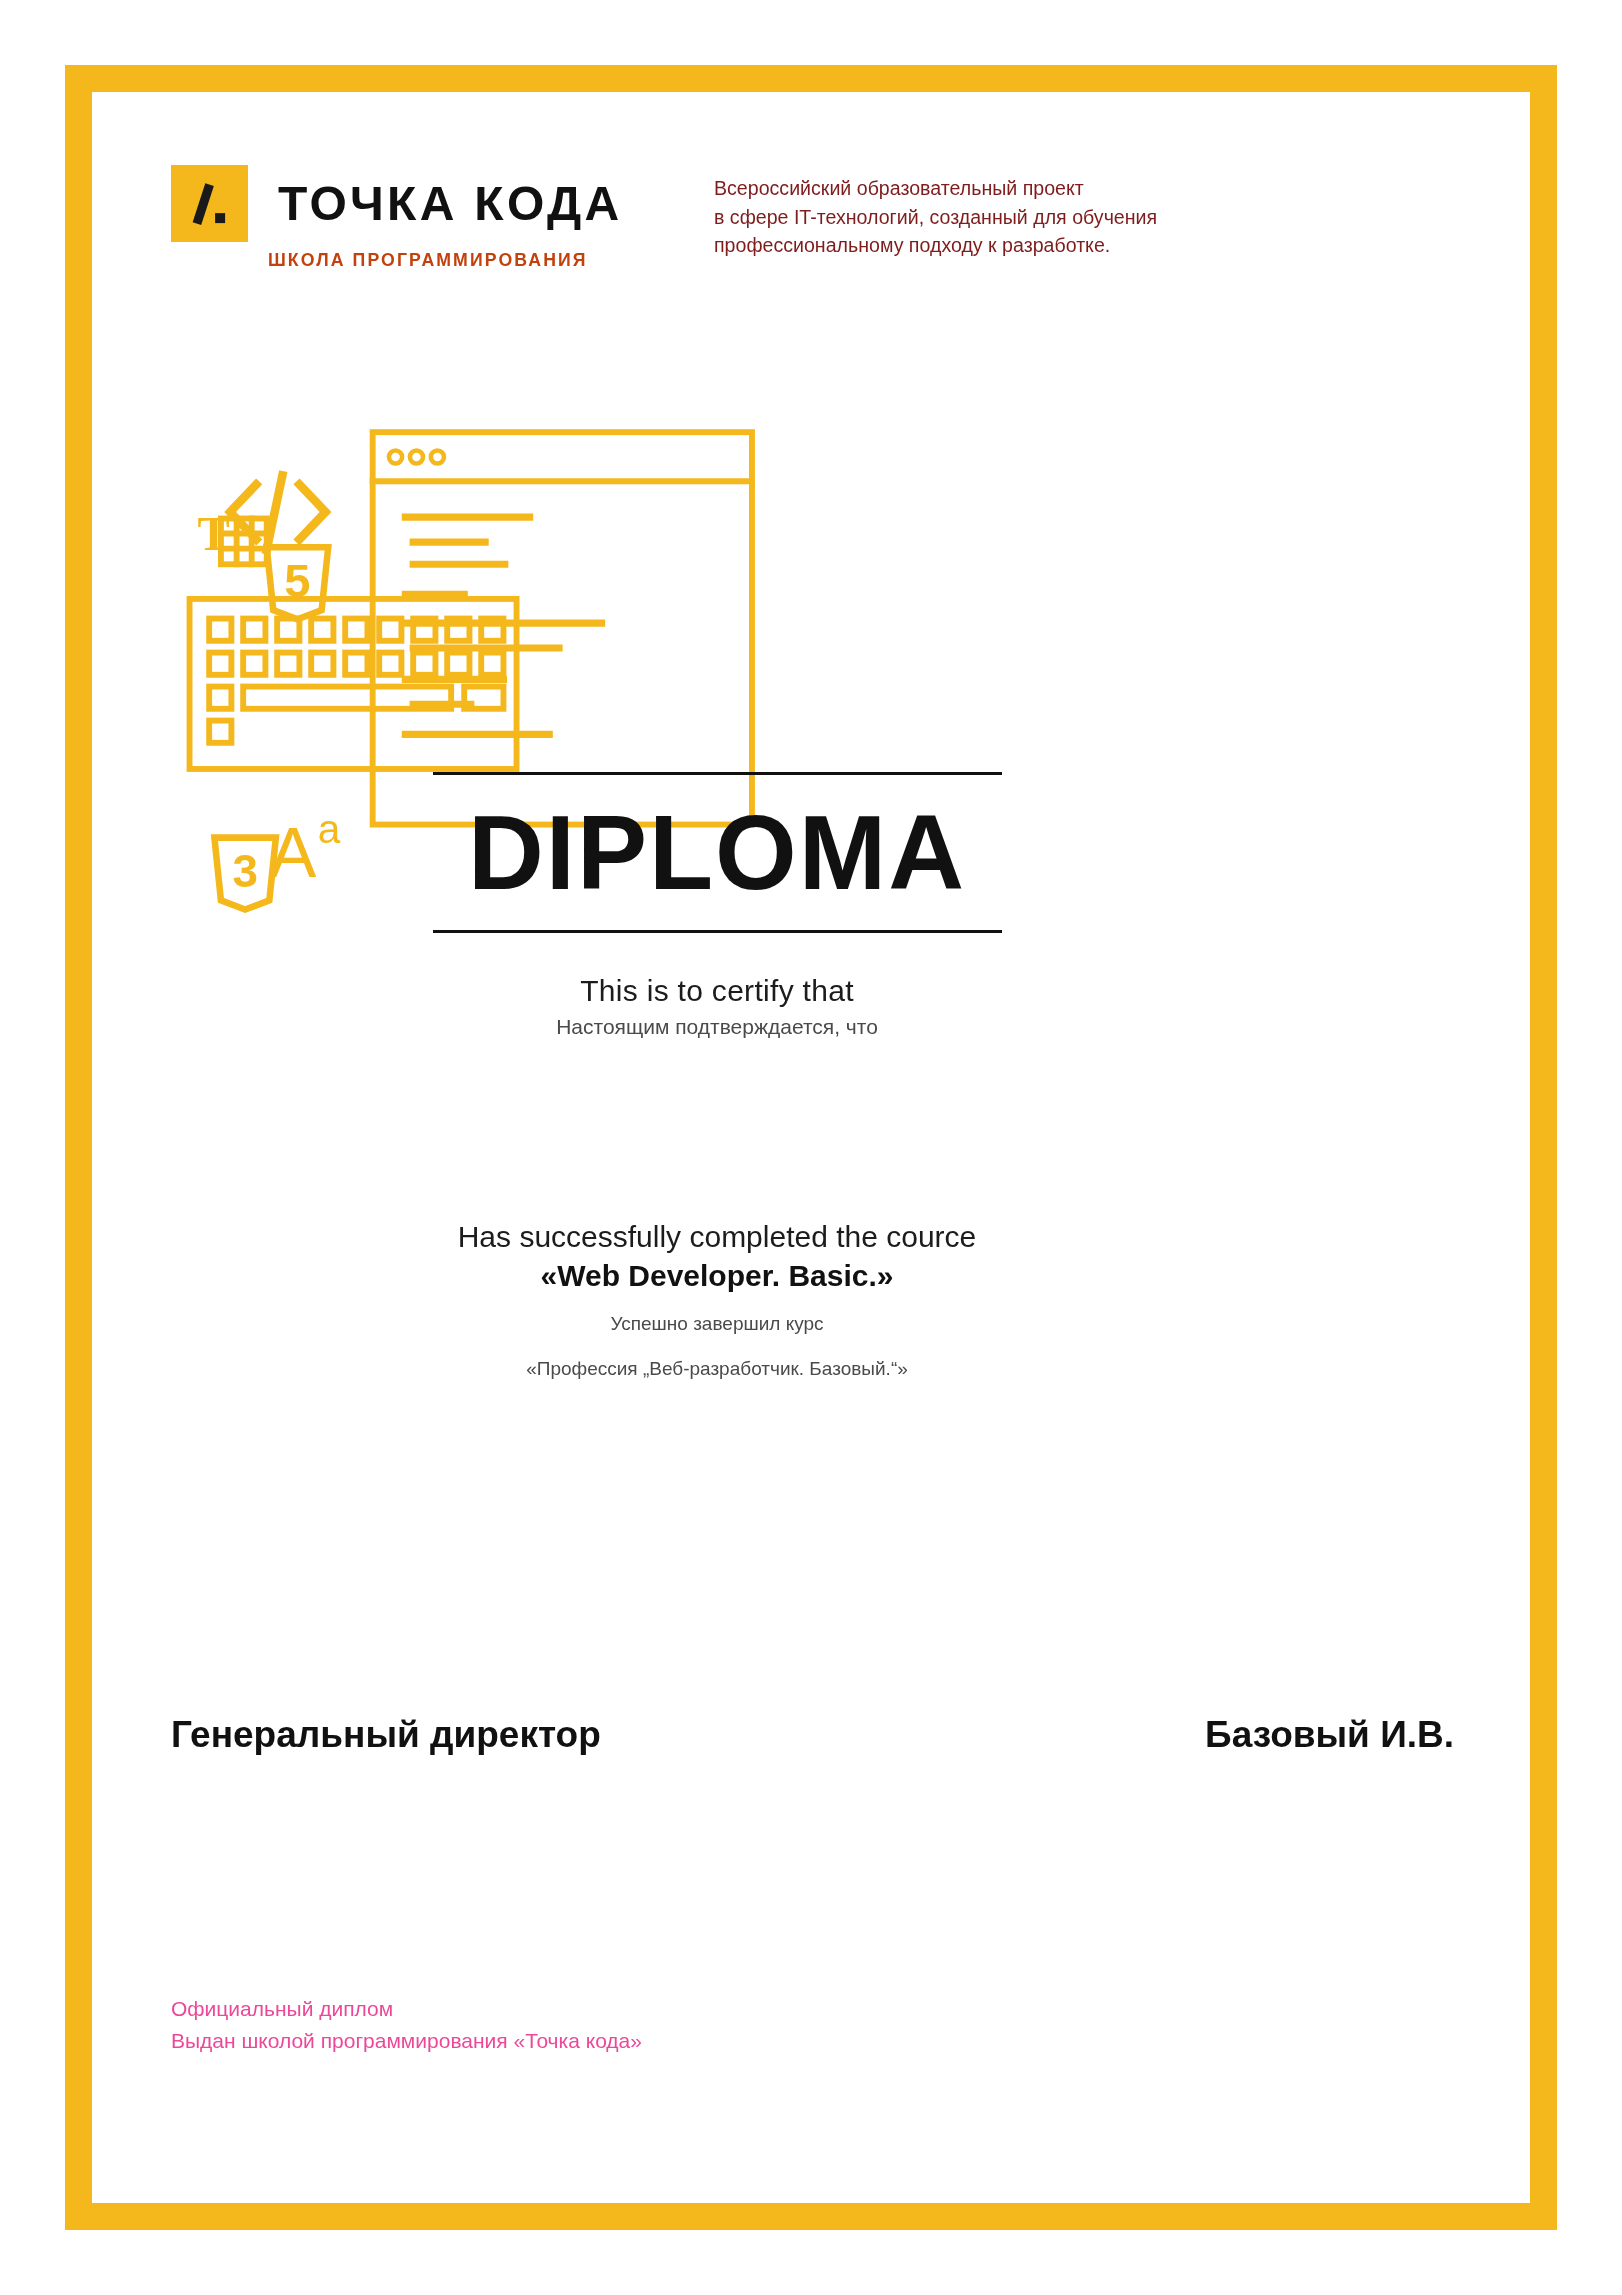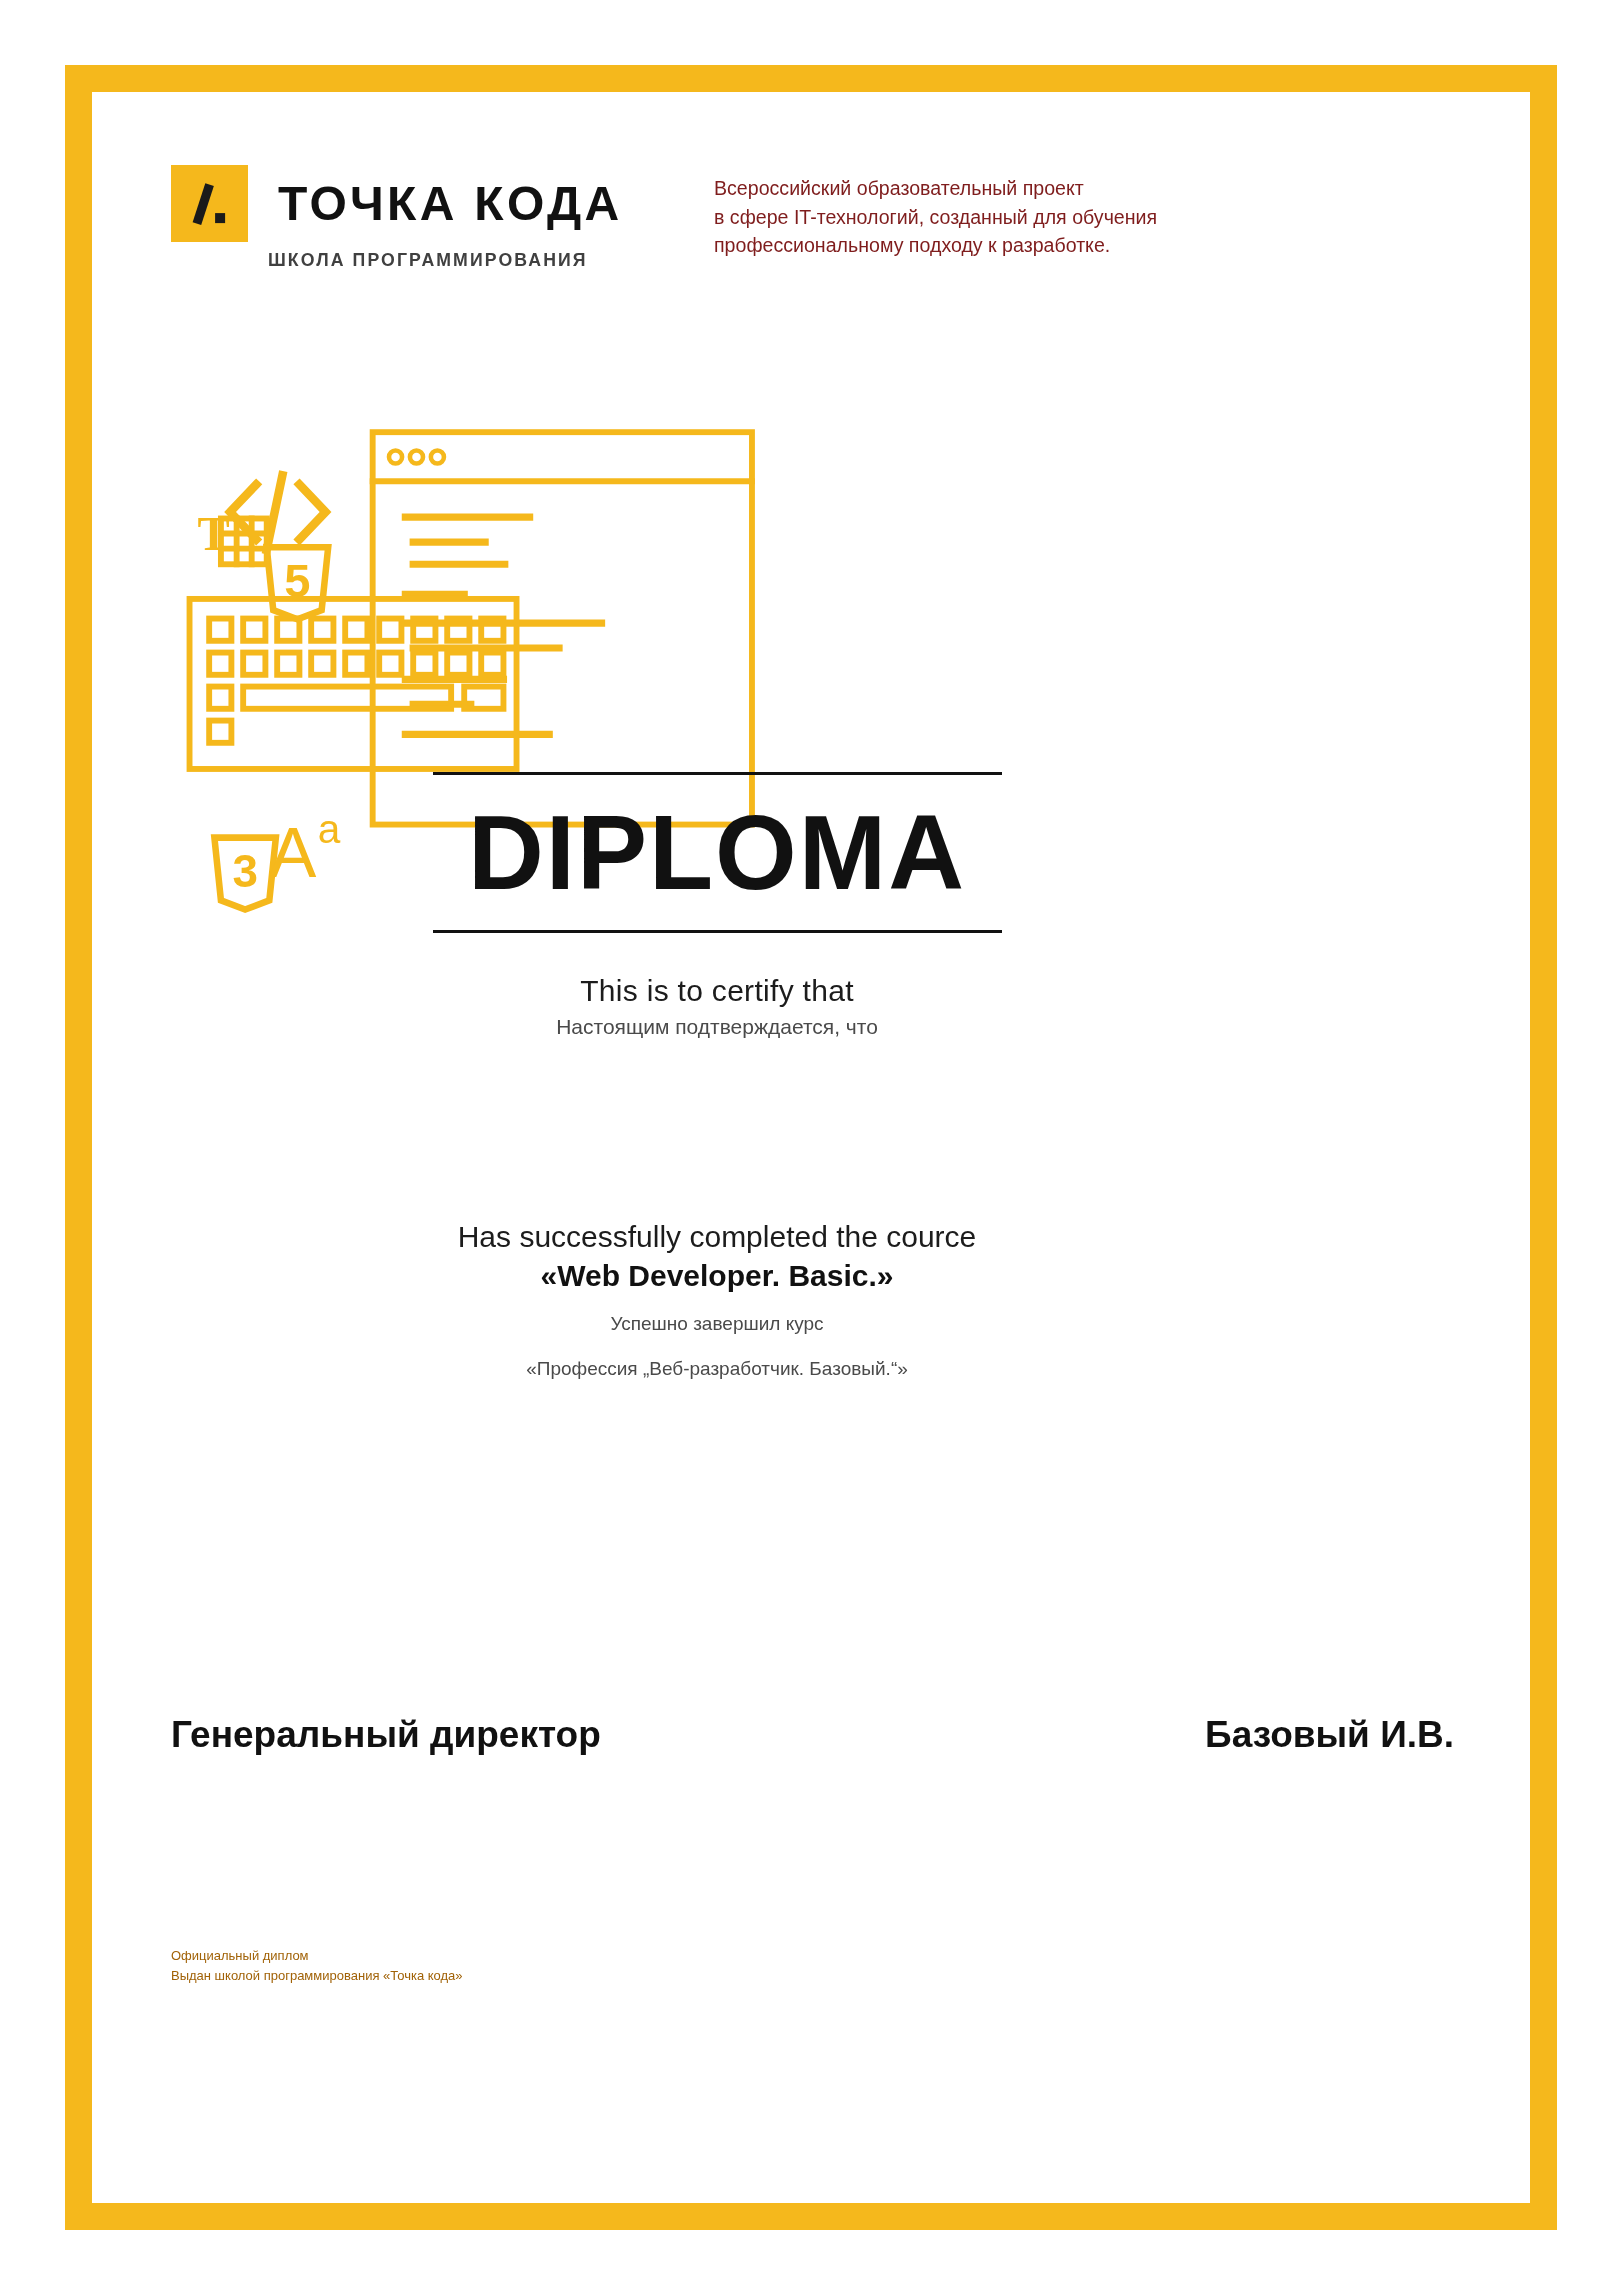--- a/index.html
+++ b/index.html
@@ -89,21 +89,21 @@
     letter-spacing: 3.3px;
     color: #111111;
     line-height: 1;
   }
   .logo-sub {
     margin-left: 97px;
     margin-top: 7.9px;
     font-size: 17.7px;
     font-weight: bold;
     letter-spacing: 2.1px;
-    color: #404040;
+    color: #c2410c;
   }
   .header-desc {
     padding-top: 9.2px;
     font-size: 19.6px;
     line-height: 1.45;
     color: #7f1d1d;
     max-width: 628px;
   }
 
   
@@ -187,24 +187,24 @@
   .sign-title, .sign-name {
     font-size: 37px;
     font-weight: bold;
     color: #111111;
   }
 
   
   .footer {
     position: absolute;
     left: 171px;
-    top: 1946px;
-    font-size: 13px;
+    top: 1993px;
+    font-size: 21px;
     line-height: 1.5;
-    color: #a16207;
+    color: #ec4899;
   }
 </style>
 </head>
 <body>
 
 <div class="page">
 
   <div class="frame-outer"></div>
   <div class="frame-inner"></div>
 

